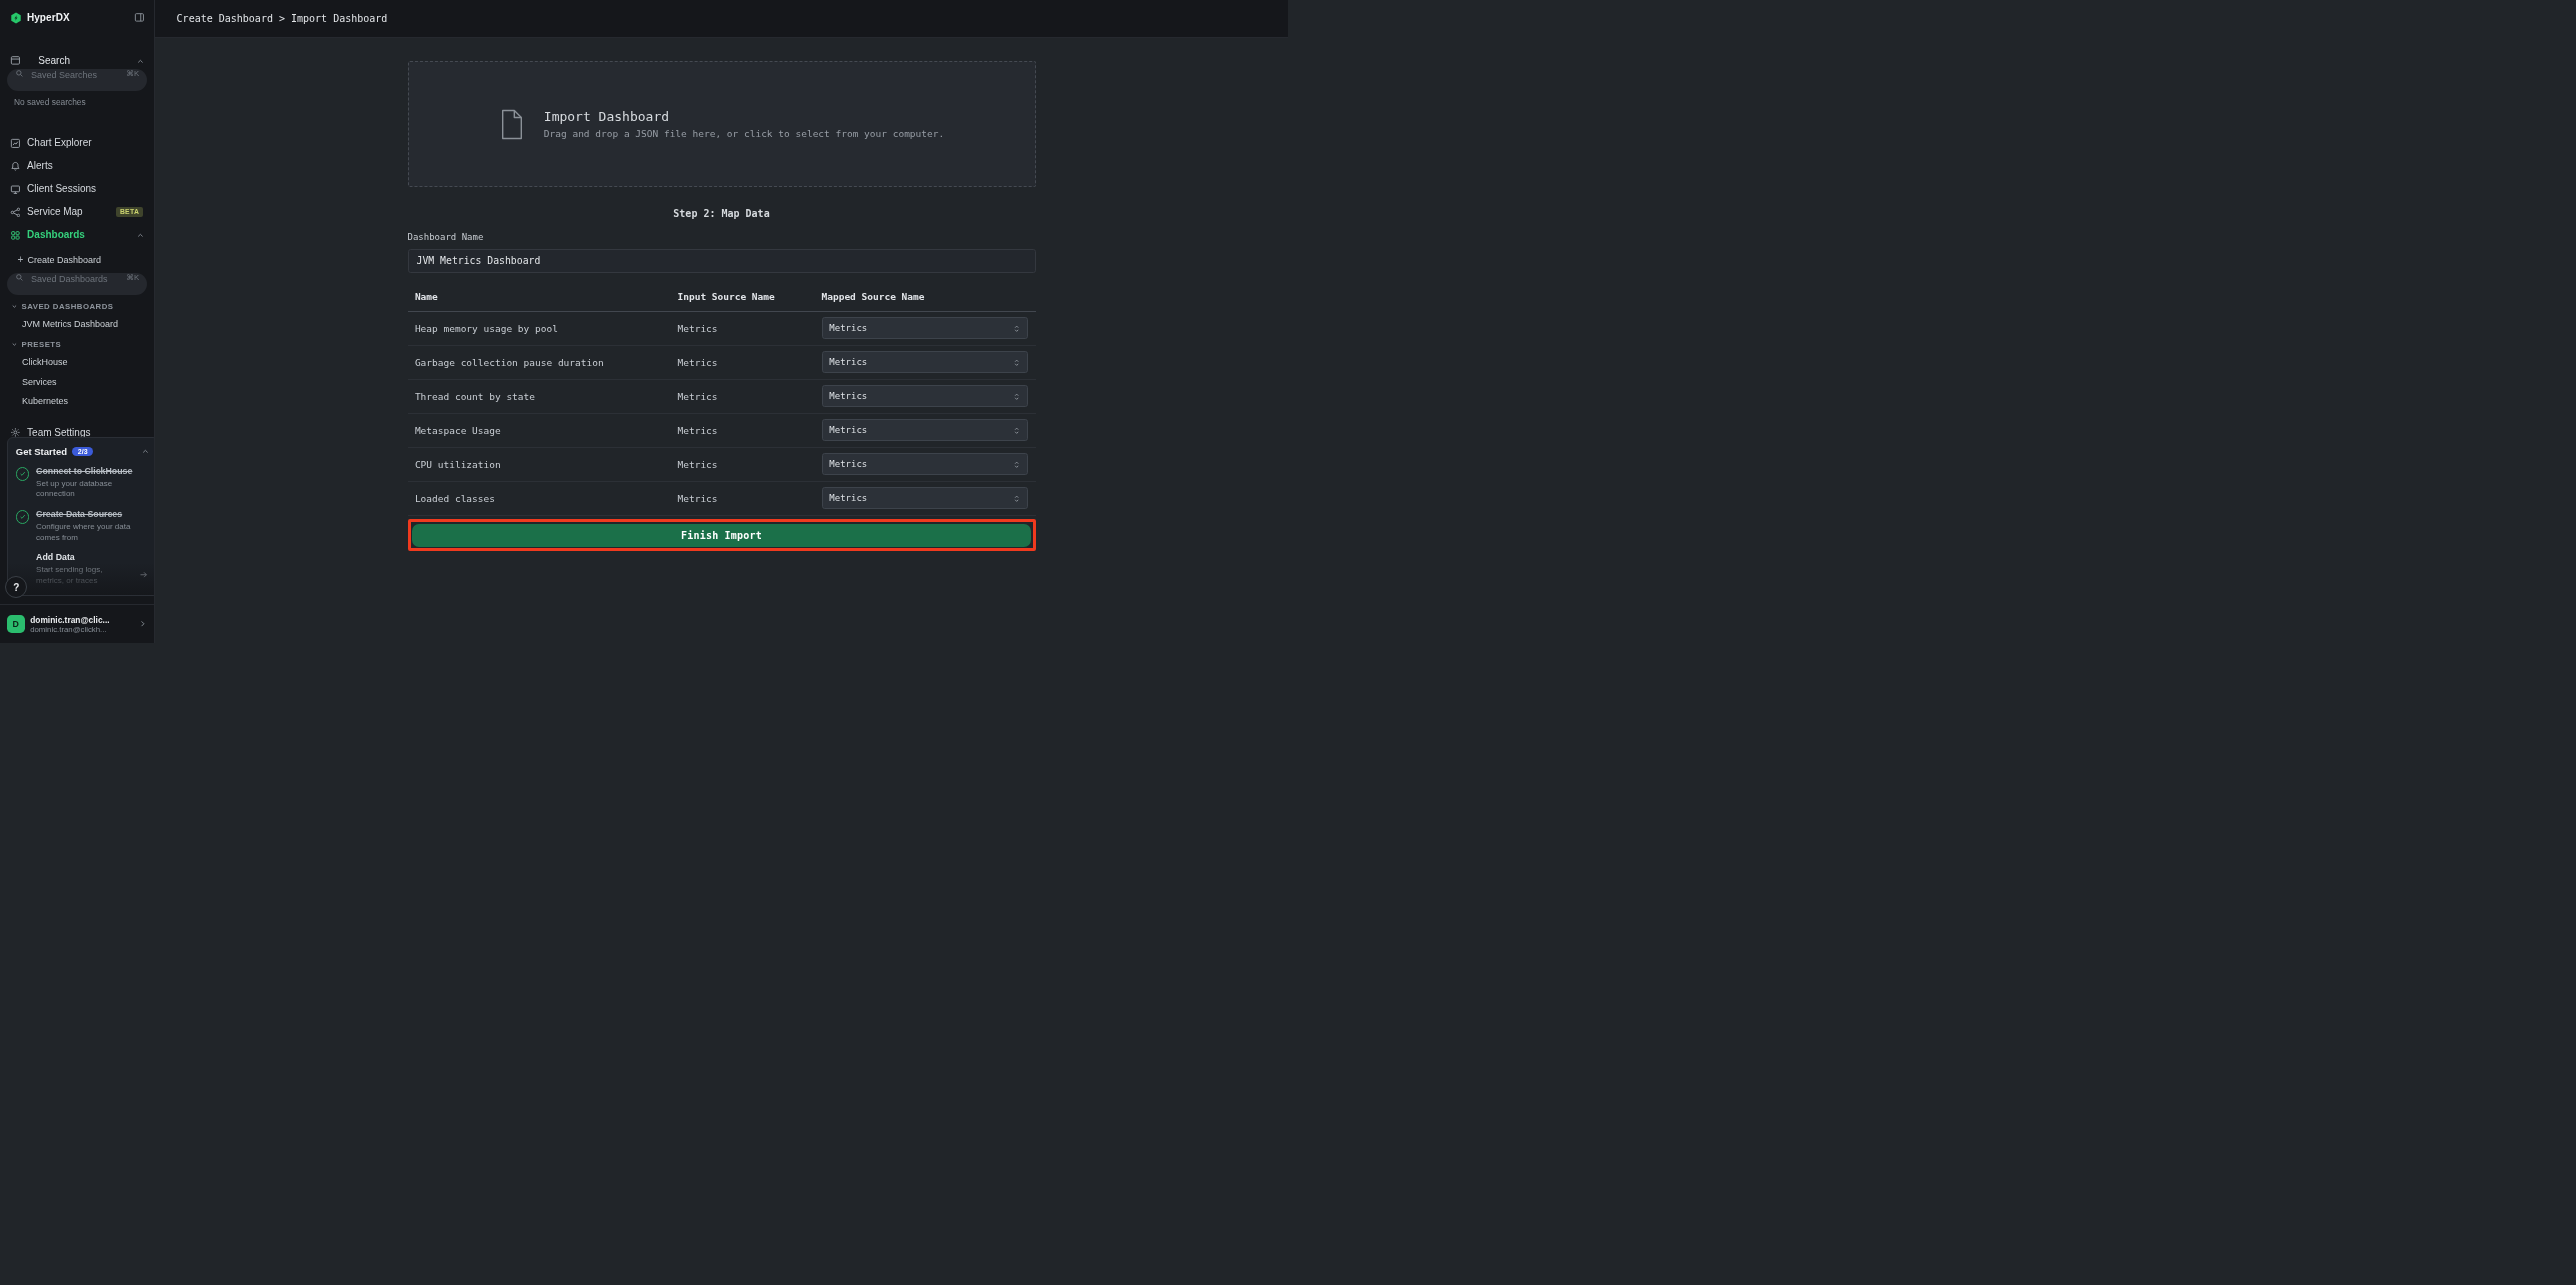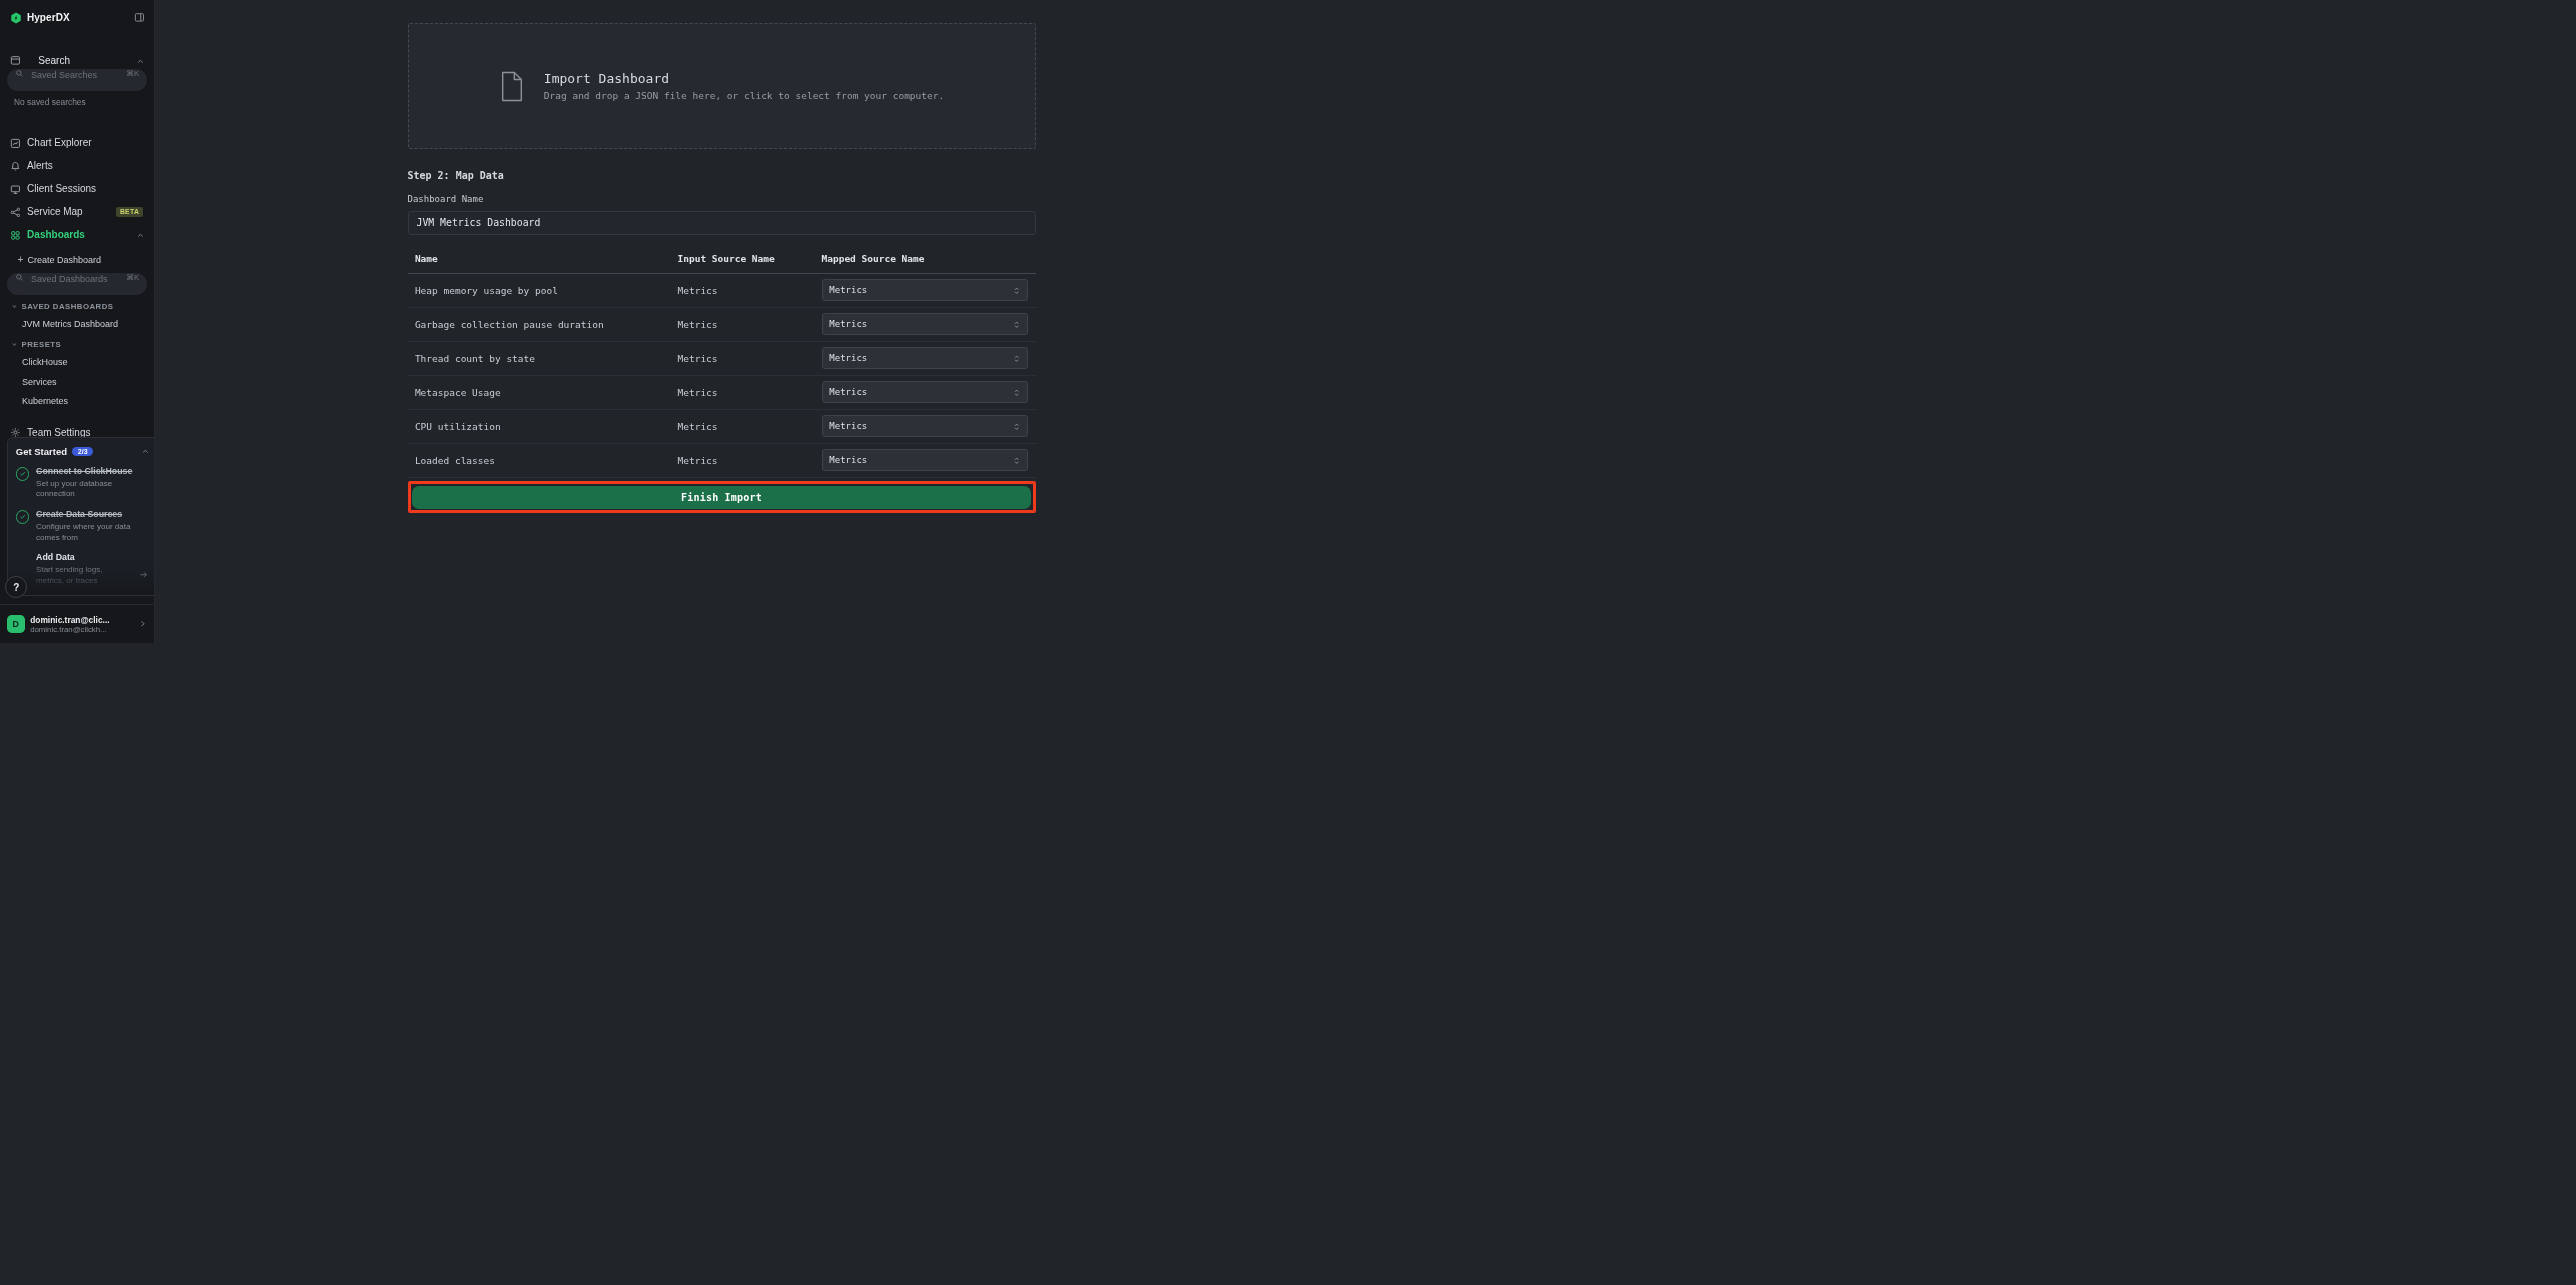--- a/index.html
+++ b/index.html
@@ -115,21 +115,21 @@
 
   .main{flex:1;overflow:auto;}
   .content{width:628px;margin:0 auto;padding:23px 0 27px;}
 
   .dropzone{height:126px;border:0.7px dashed #454a52;border-radius:2px;background:var(--bg-drop);
     display:flex;align-items:center;justify-content:center;gap:19px;cursor:pointer;}
   .doc-ic{display:flex;color:#8b9198;}
   .dz-title{font-size:13px;color:#d7dbdf;font-weight:500;}
   .dz-sub{font-size:9.5px;color:#979da5;margin-top:4.7px;}
 
-  .step-label{margin-top:21px;font-size:10px;font-weight:600;color:#d6dade;}
+  .step-label{margin-top:21px;font-size:10px;font-weight:600;color:#d6dade;text-align:center;}
   .field-label{margin-top:13px;font-size:9px;color:#c7ccd1;font-weight:500;}
   .name-input{margin-top:6.8px;width:100%;height:24px;background:#23272d;border:0.7px solid var(--border-lt);
     border-radius:2.7px;color:#e3e6e9;font-size:9.8px;padding:0 8px;outline:none;
     font-family:"DejaVu Sans Mono",monospace;}
 
   .tbl{margin-top:9.5px;}
   .tbl-head,.tbl-row{display:grid;grid-template-columns:270px 144px 1fr;align-items:center;}
   .tbl-head{padding:8.8px 0;border-bottom:0.7px solid #42474f;font-size:9.5px;font-weight:bold;color:#e2e5e9;}
   .tbl-head > :first-child{padding-left:7.4px;}
   .tbl-row{height:34px;border-bottom:0.7px solid #2c3036;font-size:9.5px;color:var(--txt-mid);}
@@ -365,20 +365,23 @@
       </div>
       <span class="user-chev">
         <svg width="9.5" height="9.5" viewBox="0 0 16 16" fill="none" stroke="currentColor" stroke-width="1.6">
             <polyline points="6,4 10,8 6,12"></polyline>
           </svg>
       </span>
     </div>
   </aside>
 
   <div class="right">
+    <header class="topbar">
+      <div class="breadcrumb mono">Create Dashboard &gt; Import Dashboard</div>
+    </header>
 
     <div class="main mono">
       <div class="content">
 
         <div class="dropzone">
           <span class="doc-ic">
             <svg width="26" height="31" viewBox="0 0 32 40" fill="none" stroke="currentColor" stroke-width="1.8" stroke-linejoin="round">
                 <path d="M4 2h15l9 9v27H4z"></path>
                 <path d="M19 2v9h9"></path>
               </svg>

